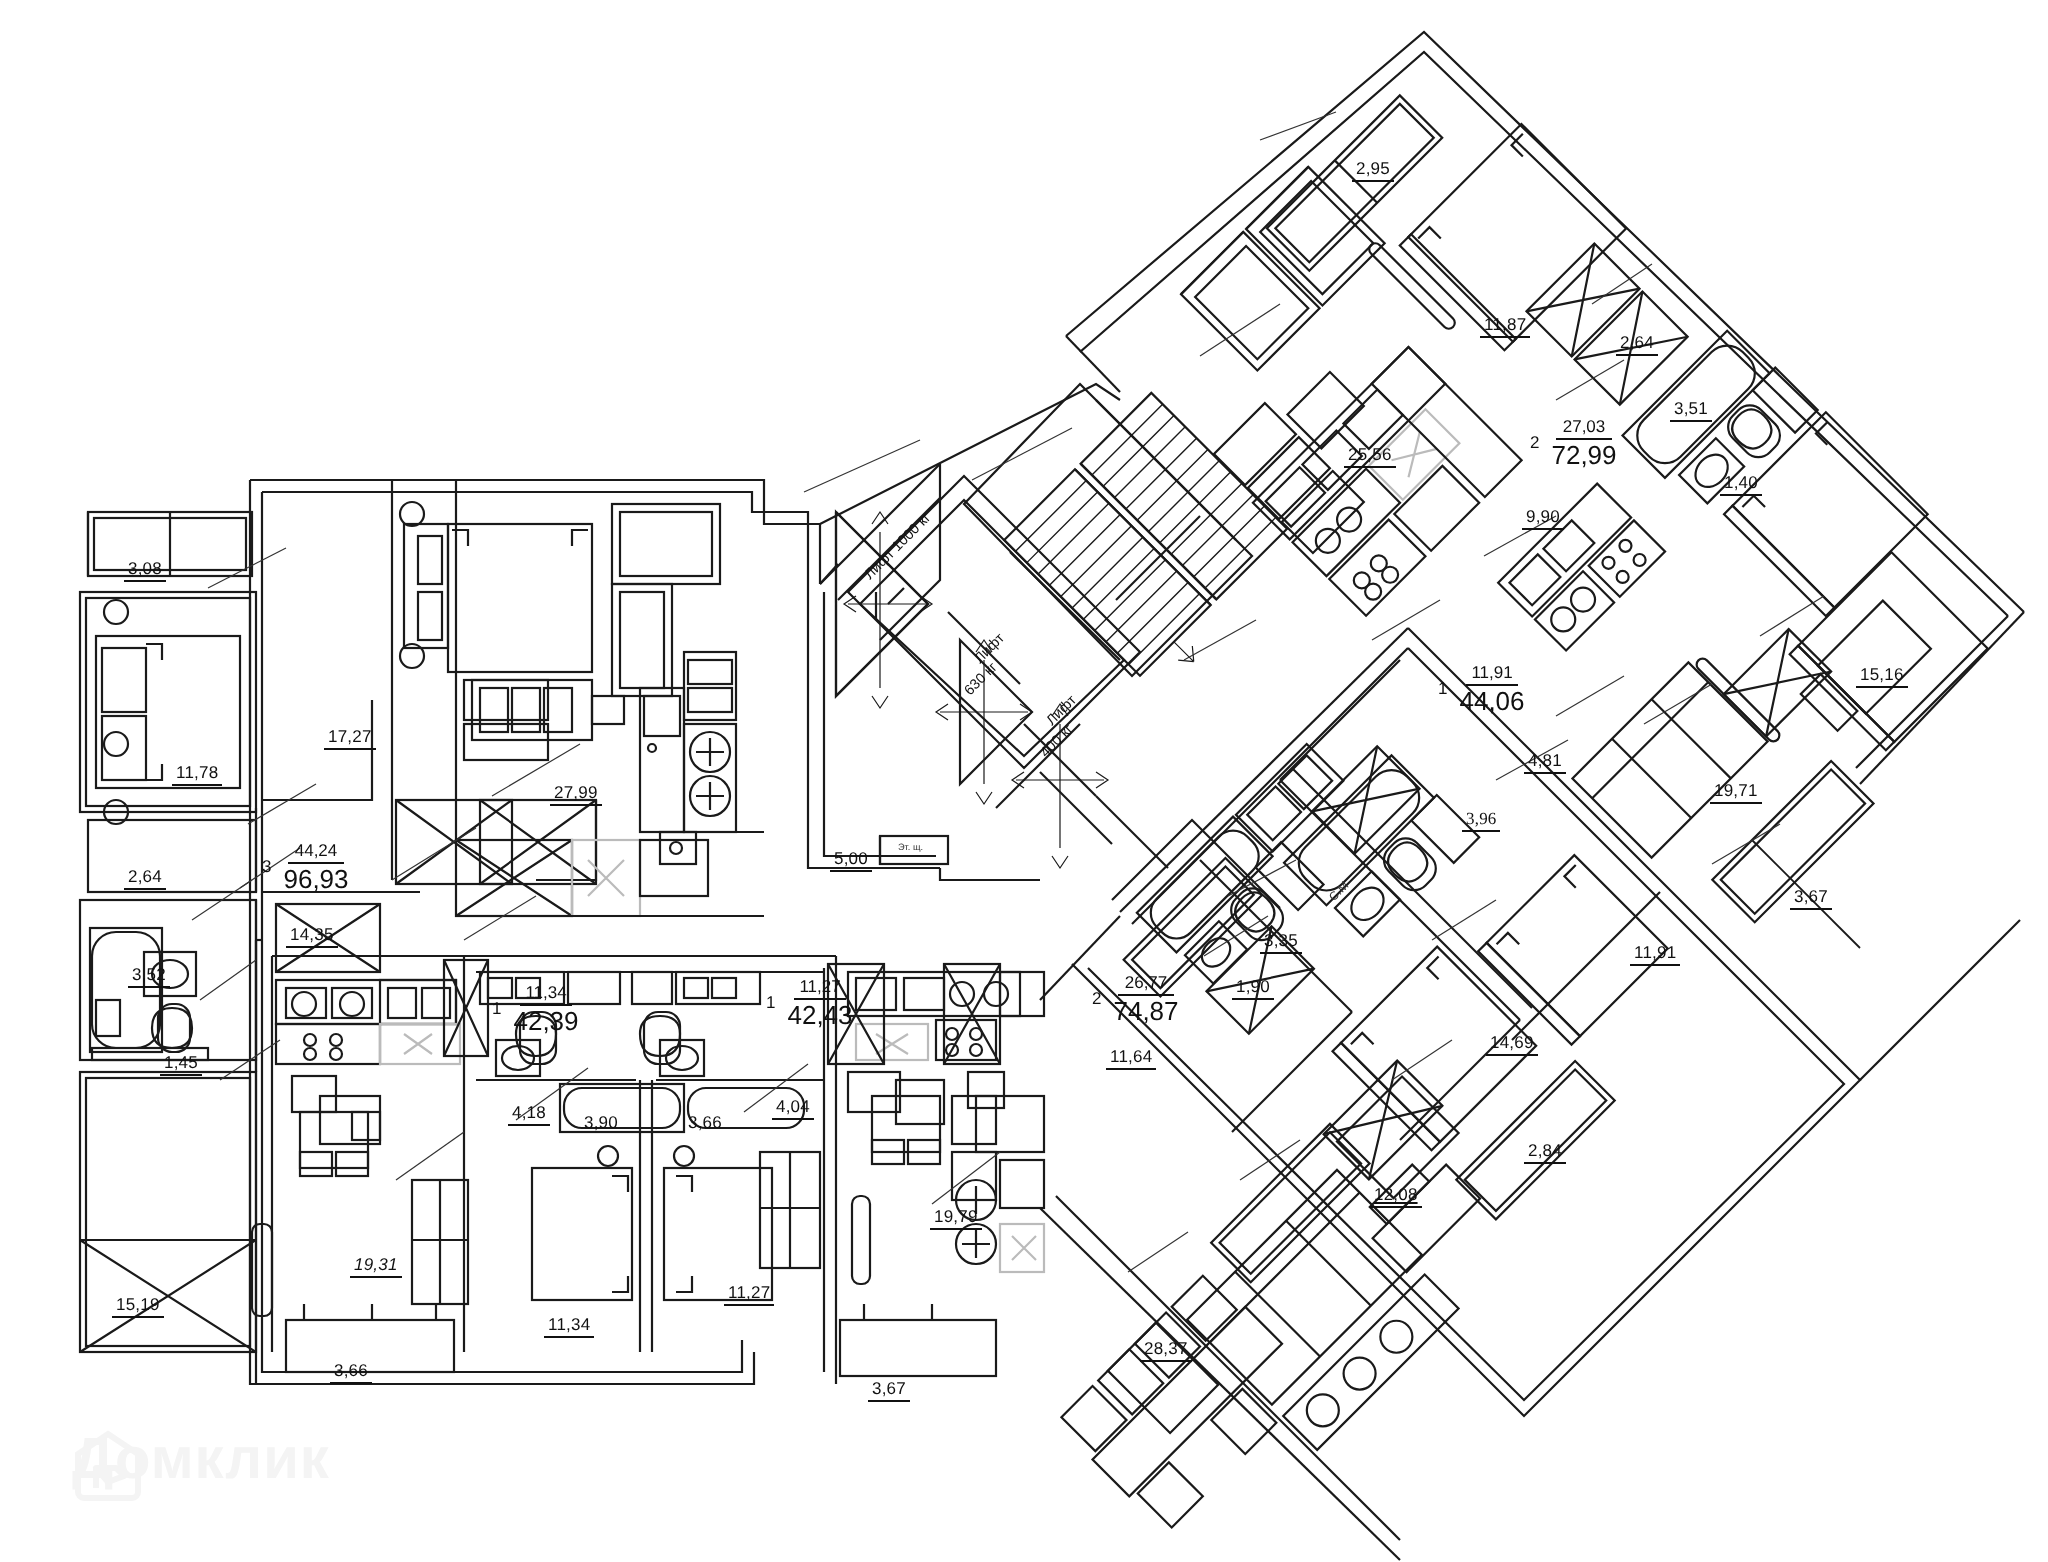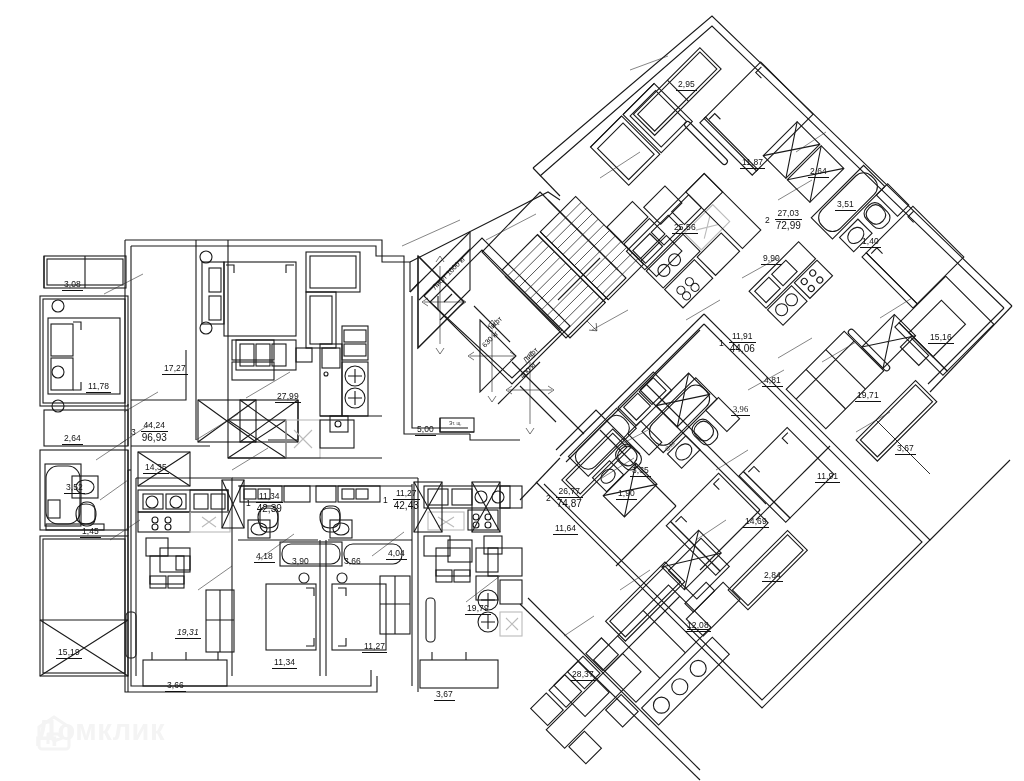--- a/index.html
+++ b/index.html
@@ -33,21 +33,21 @@
     position:absolute;
     display:flex;
     align-items:center;
     font-family:"Liberation Sans", sans-serif;
     color:#111;
     line-height:1;
   }
   .frac .no{font-size:8.5px;margin-right:3px;}
   .frac .stack{display:flex;flex-direction:column;align-items:center;}
   .frac .top{font-size:8.5px;border-bottom:1px solid #111;padding:0 3px 1px 3px;}
-  .frac .bot{font-size:10px;padding:1px 3px 0 3px;}
+  .frac .bot{font-size:13px;padding:1px 3px 0 3px;}
   
   .rt{
     position:absolute;
     font-size:7.2px;
     color:#111;
     white-space:nowrap;
     transform-origin:0 0;
   }
   .boxtxt{
     position:absolute;
@@ -731,21 +731,21 @@
     </div>
   <div class="lbl" style="left:815px;top:461px;">
       <span class="num">11,91</span>
     </div>
   <div class="lbl" style="left:743px;top:506px;">
       <span class="num">14,69</span>
     </div>
   <div class="lbl" style="left:762px;top:560px;">
       <span class="num">2,84</span>
     </div>
-  <div class="lbl" style="left:685px;top:610px;text-decoration:underline;">
+  <div class="lbl" style="left:685px;top:582px;text-decoration:underline;">
       <span class="num">12,08</span>
     </div>
   <div class="lbl" style="left:570px;top:659px;">
       <span class="num">28,37</span>
     </div>
   <div class="lbl" style="left:553px;top:513px;">
       <span class="num">11,64</span>
     </div>
 
   <div class="rt" style="left:430px;top:285px;transform:rotate(-45deg);">Лифт 1000 кг</div>

